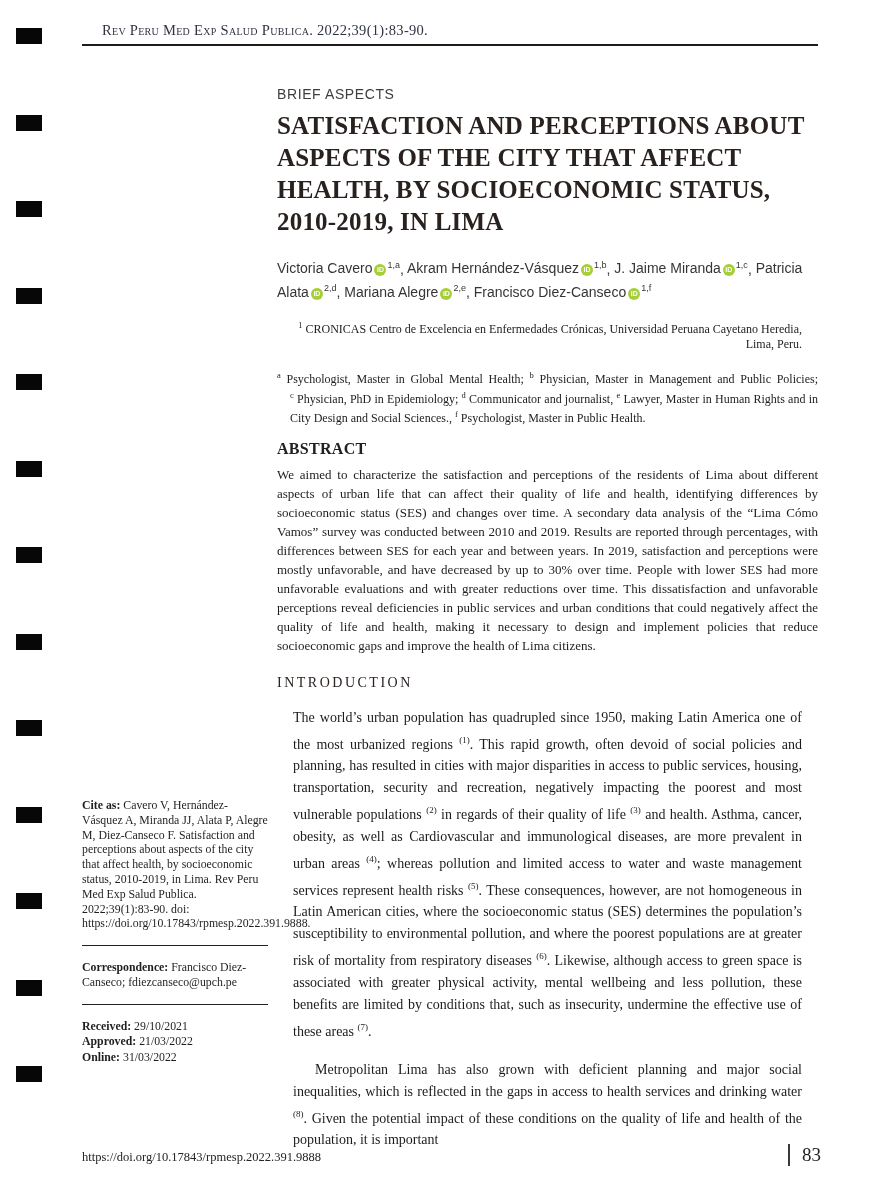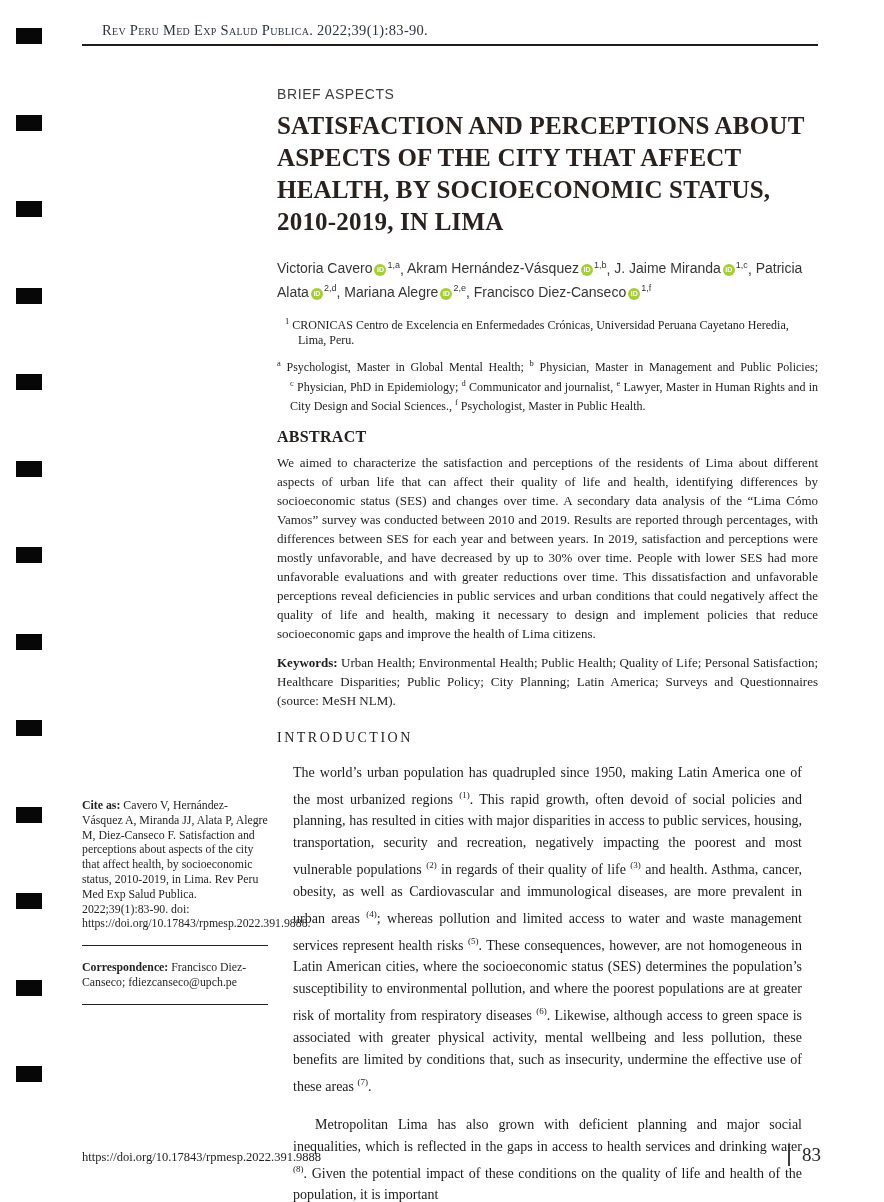--- a/index.html
+++ b/index.html
@@ -16,21 +16,21 @@
   
   .main-col{position:absolute;left:277px;top:86px;width:541px;}
   .kicker{font-family:"Liberation Sans", sans-serif;font-size:14px;color:#3d3d3d;letter-spacing:.6px;}
   .article-title{margin-top:8px;font-size:25px;line-height:32px;font-weight:700;color:#29211e;letter-spacing:.2px;}
   .authors{margin-top:9px;font-family:"Liberation Sans", sans-serif;font-size:14px;line-height:20px;color:#353535;}
   .orcid{display:inline-block;width:12px;height:12px;border-radius:50%;background:#A6CE39;color:#fff;
          font-family:"Liberation Sans", sans-serif;font-weight:bold;font-size:7px;line-height:12px;
          text-align:center;vertical-align:1px;margin-left:2px;}
   .auth-sup{font-size:9px;margin-left:1px;}
   .affiliations{margin-top:12px;font-size:12px;line-height:15px;color:#222;}
-  .affil{margin:8px;padding-left:13px;text-indent:-13px;}
+  .affil{margin:16px;padding-left:13px;text-indent:-13px;text-align:right;}
   .affil sup,.credentials sup{font-size:8.5px;}
   .credentials{margin:2px 0 0;font-size:12px;line-height:15.5px;text-align:justify;padding-left:13px;text-indent:-13px;color:#222;}
   .abs-heading{margin-top:13px;font-size:16px;font-weight:700;letter-spacing:.3px;color:#23201e;}
   .abs-body{margin:7px 0 0;font-size:13px;line-height:19px;text-align:justify;color:#1d1d1d;}
   .keywords{margin:10px 0 0;font-size:13px;line-height:19px;text-align:justify;color:#1d1d1d;}
   .intro-heading{margin-top:20px;font-size:14px;font-weight:400;letter-spacing:2.5px;color:#29221f;}
   .intro-body{margin-top:13px;font-size:14px;line-height:22px;text-align:justify;color:#1b1b1b;}
   .intro-body p{margin:16px;}
   .intro-body p + p{text-indent:22px;}
   sup.cite{font-size:9px;}
@@ -76,34 +76,38 @@
 
   <div class="authors" id="author-list"><span><span>Victoria Cavero</span><span class="orcid">iD</span><sup class="auth-sup">1,a</sup></span>, <span><span>Akram Hernández-Vásquez</span><span class="orcid">iD</span><sup class="auth-sup">1,b</sup></span>, <span><span>J. Jaime Miranda</span><span class="orcid">iD</span><sup class="auth-sup">1,c</sup></span>, <span><span>Patricia Alata</span><span class="orcid">iD</span><sup class="auth-sup">2,d</sup></span>, <span><span>Mariana Alegre</span><span class="orcid">iD</span><sup class="auth-sup">2,e</sup></span>, <span><span>Francisco Diez-Canseco</span><span class="orcid">iD</span><sup class="auth-sup">1,f</sup></span></div>
 
   <div class="affiliations" id="affiliation-list">
       <p class="affil"><sup>1</sup>&nbsp;CRONICAS Centro de Excelencia en Enfermedades Crónicas, Universidad Peruana Cayetano Heredia, Lima, Peru.</p>
     </div>
   <p class="credentials" id="credentials"><sup>a</sup>&nbsp;Psychologist, Master in Global Mental Health; <sup>b</sup>&nbsp;Physician, Master in Management and Public Policies; <sup>c</sup>&nbsp;Physician, PhD in Epidemiology; <sup>d</sup>&nbsp;Communicator and journalist, <sup>e</sup>&nbsp;Lawyer, Master in Human Rights and in City Design and Social Sciences., <sup>f</sup>&nbsp;Psychologist, Master in Public Health.</p>
 
   <div class="abs-heading">ABSTRACT</div>
   <p class="abs-body">We aimed to characterize the satisfaction and perceptions of the residents of Lima about different aspects of urban life that can affect their quality of life and health, identifying differences by socioeconomic status (SES) and changes over time. A secondary data analysis of the “Lima Cómo Vamos” survey was conducted between 2010 and 2019. Results are reported through percentages, with differences between SES for each year and between years. In 2019, satisfaction and perceptions were mostly unfavorable, and have decreased by up to 30% over time. People with lower SES had more unfavorable evaluations and with greater reductions over time. This dissatisfaction and unfavorable perceptions reveal deficiencies in public services and urban conditions that could negatively affect the quality of life and health, making it necessary to design and implement policies that reduce socioeconomic gaps and improve the health of Lima citizens.</p>
-  <p class="keywords"><b>Keywords:</b> <span>Urban Health; Environmental Health; Public Health; Quality of Life; Personal Satisfaction; Healthcare Disparities; Public Policy; City Planning; Latin America; Surveys and Questionnaires (source: MeSH NLM).</span></p>
 
   <div class="intro-heading">INTRODUCTION</div>
   <div class="intro-body">
     <p>The world’s urban population has quadrupled since 1950, making Latin America one of the most urbanized regions <sup class="cite">(1)</sup>. This rapid growth, often devoid of social policies and planning, has resulted in cities with major disparities in access to public services, housing, transportation, security and recreation, negatively impacting the poorest and most vulnerable populations <sup class="cite">(2)</sup> in regards of their quality of life <sup class="cite">(3)</sup> and health. Asthma, cancer, obesity, as well as Cardiovascular and immunological diseases, are more prevalent in urban areas <sup class="cite">(4)</sup>; whereas pollution and limited access to water and waste management services represent health risks <sup class="cite">(5)</sup>. These consequences, however, are not homogeneous in Latin American cities, where the socioeconomic status (SES) determines the population’s susceptibility to environmental pollution, and where the poorest populations are at greater risk of mortality from respiratory diseases <sup class="cite">(6)</sup>. Likewise, although access to green space is associated with greater physical activity, mental wellbeing and less pollution, these benefits are limited by conditions that, such as insecurity, undermine the effective use of these areas <sup class="cite">(7)</sup>.</p>
     <p>Metropolitan Lima has also grown with deficient planning and major social inequalities, which is reflected in the gaps in access to health services and drinking water <sup class="cite">(8)</sup>. Given the potential impact of these conditions on the quality of life and health of the population, it is important</p>
   </div>
 </main>
 
 <aside class="sidebar">
   <p><b>Cite as:</b> <span>Cavero V, Hernández- Vásquez A, Miranda JJ, Alata P, Alegre M, Diez-Canseco F. Satisfaction and perceptions about aspects of the city that affect health, by socioeconomic status, 2010-2019, in Lima. Rev Peru Med Exp Salud Publica. 2022;39(1):83-90. doi: https://doi.org/10.17843/rpmesp.2022.391.9888.</span></p>
   <hr class="rule">
   <p><b>Correspondence:</b> <span>Francisco Diez-Canseco; fdiezcanseco@upch.pe</span></p>
   <hr class="rule">
+  <div class="dates" id="dates">
+      <div><b>Received:</b> 29/10/2021</div>
+      <div><b>Approved:</b> 21/03/2022</div>
+      <div><b>Online:</b> 31/03/2022</div>
+    </div>
 </aside>
 
 <footer>
   <div class="footer-doi">https://doi.org/10.17843/rpmesp.2022.391.9888</div>
   <div class="footer-page">
     <span class="page-bar"></span>
     <span class="page-num">83</span>
   </div>
 </footer>
 

